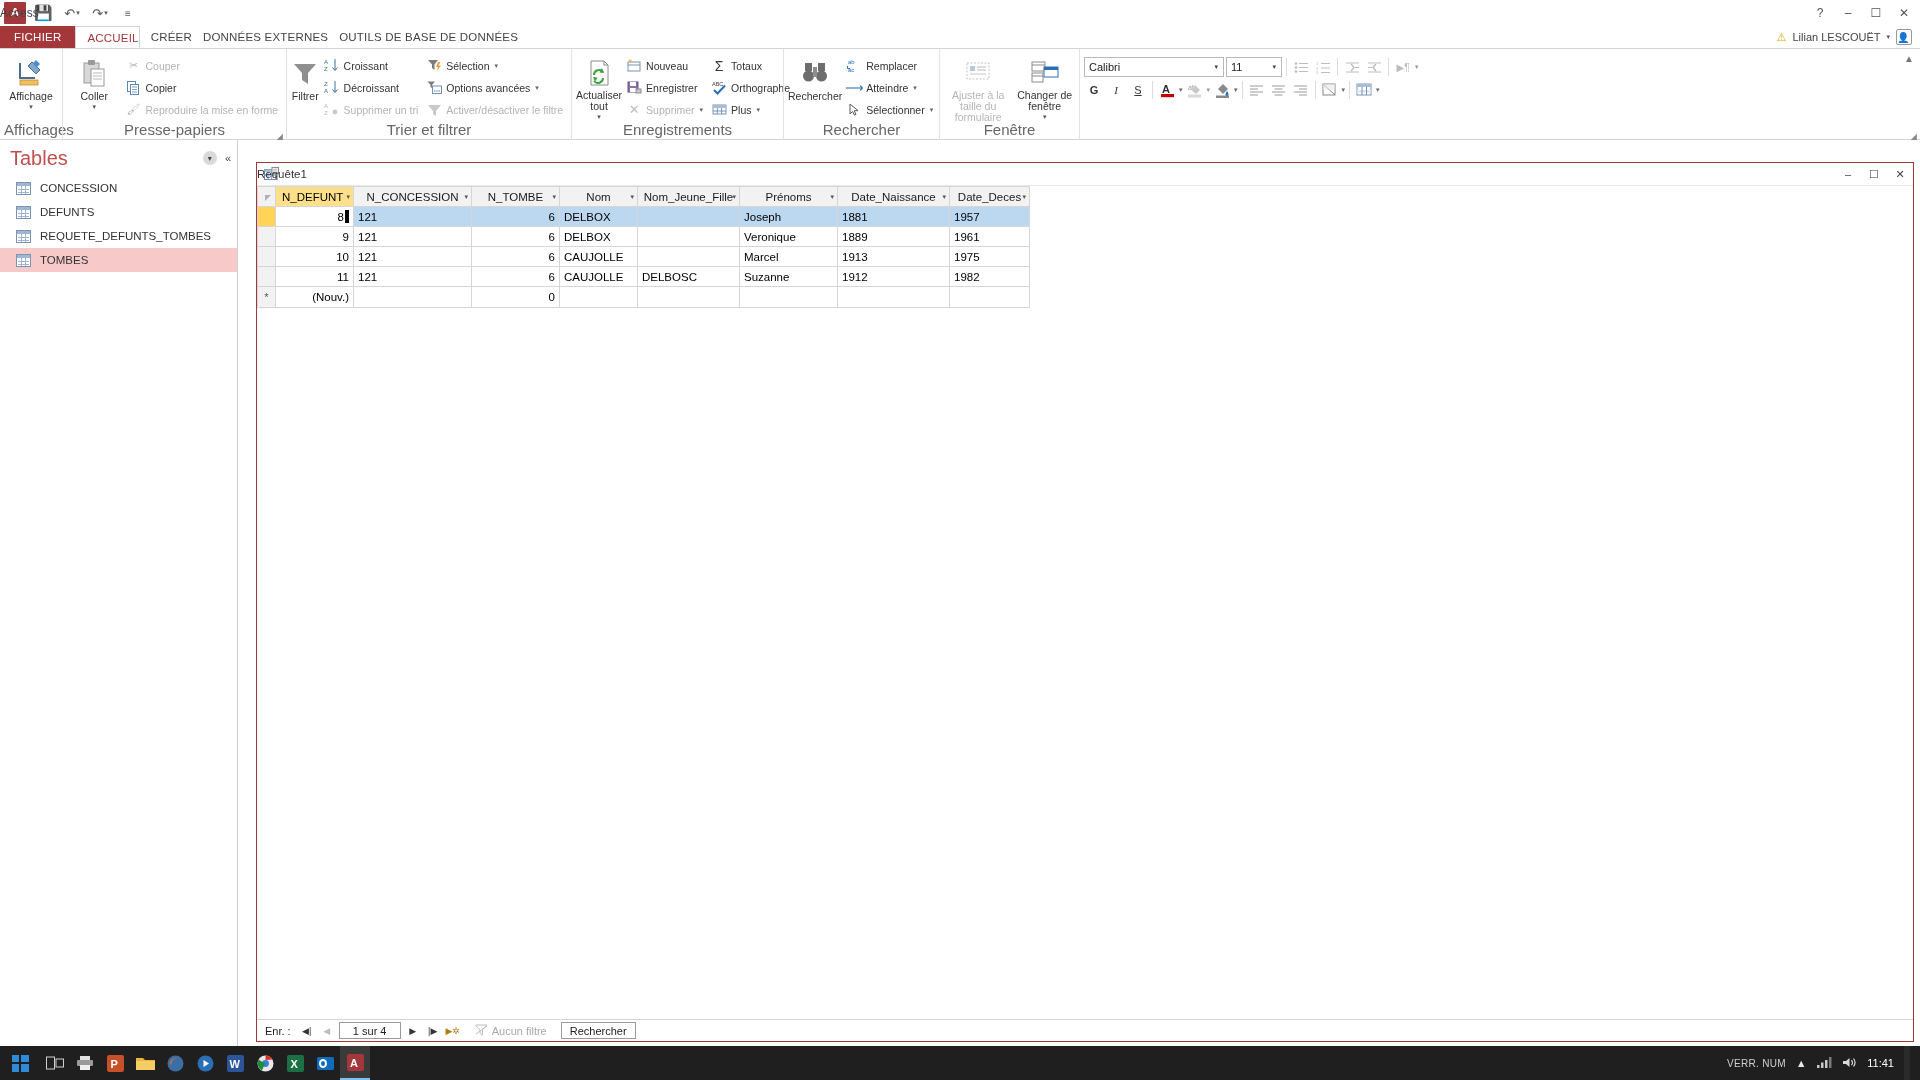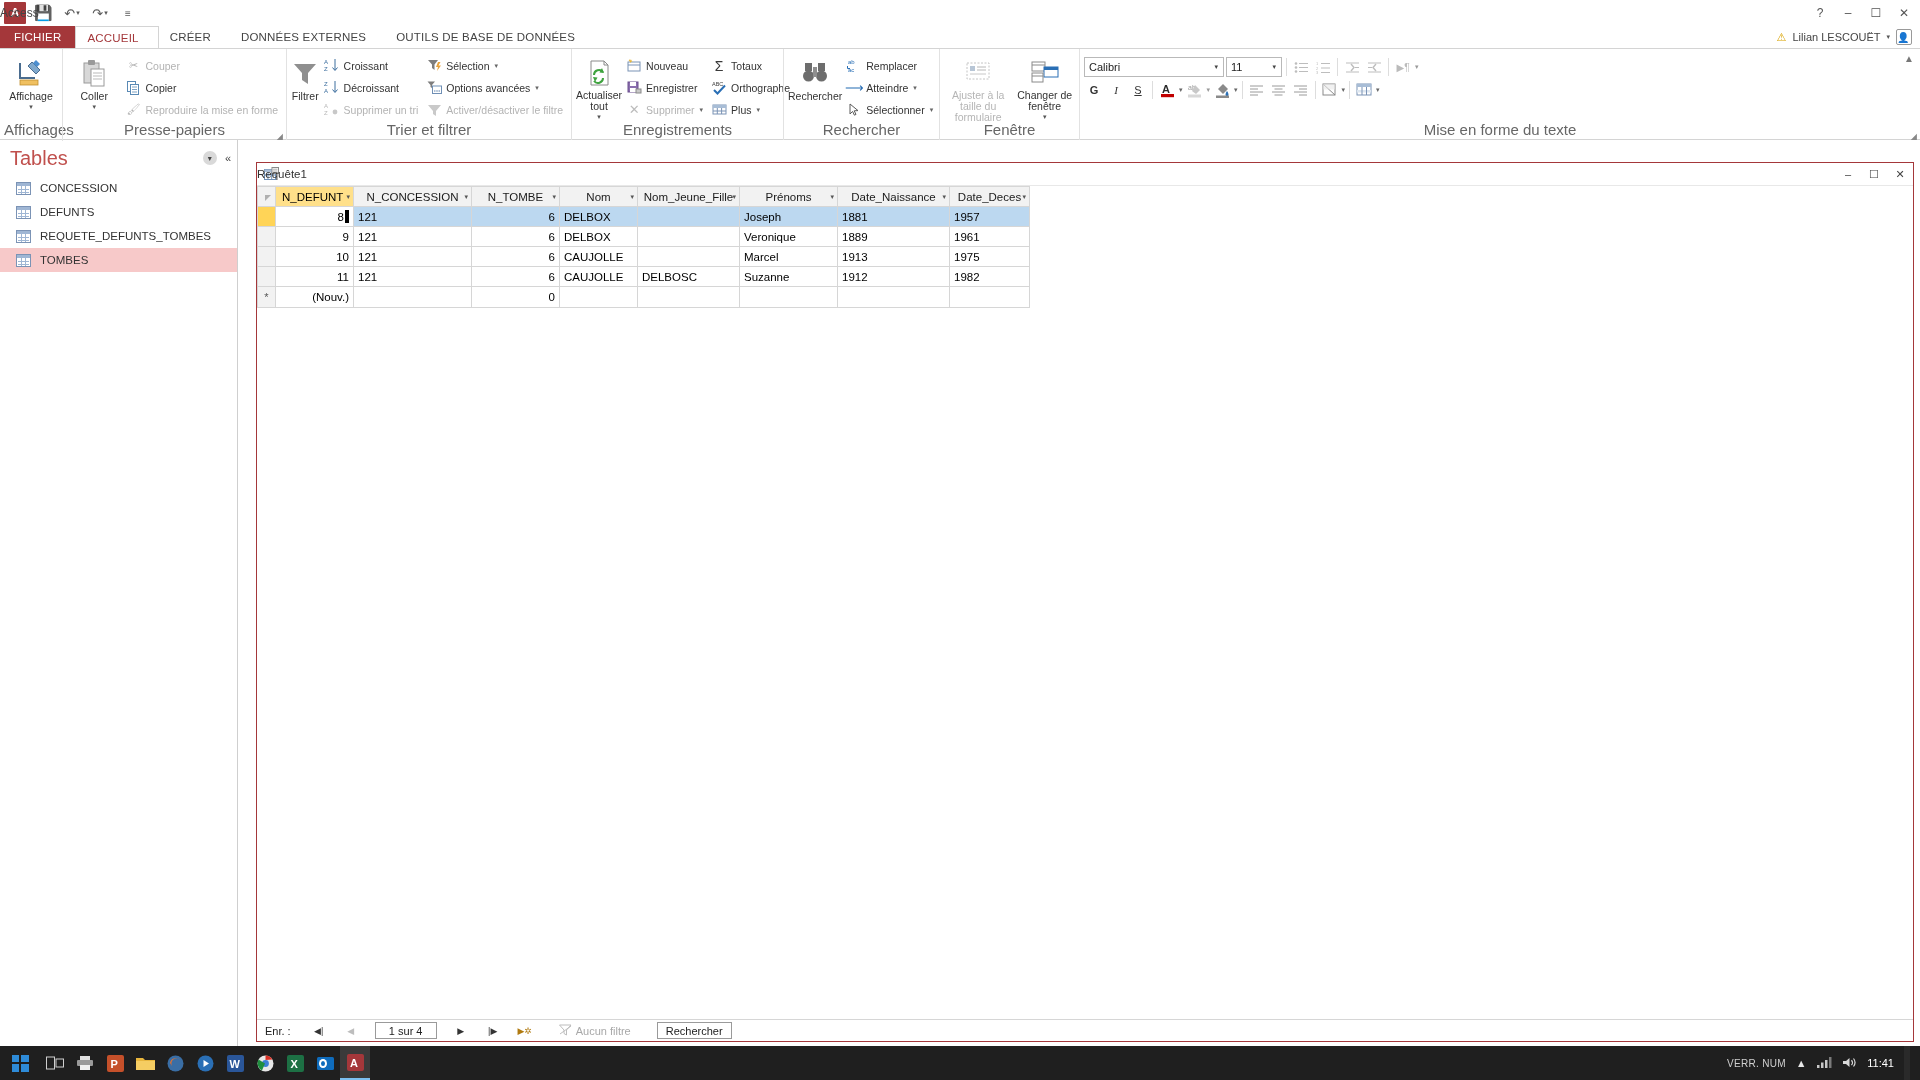--- a/index.html
+++ b/index.html
@@ -32,21 +32,21 @@
     position:absolute; left:0; right:0; text-align:left;
     font-size: 12px; color:#444; line-height:26px; pointer-events:none;
   }
   .win-ctl { margin-left:auto; display:flex; align-items:center; height:26px; padding-right:2px; }
   .win-btn { width:28px; height:22px; display:flex; align-items:center; justify-content:center; font-size:12px; color:#555; }
 
   
   .tabrow { height: 22px; display: flex; align-items: flex-end; background:#fff; flex:none; position:relative; }
   .tabrow:after{content:"";position:absolute;left:0;right:0;bottom:0;height:0;}
   .tab {
-    font-size: 11.5px; padding: 4px 19px 4px 11px; color: #444; letter-spacing:.2px;
+    font-size: 11.5px; padding: 4px 0 4px 11px; color: #444; letter-spacing:.2px;
     height:22px; line-height:14px; cursor:default;
   }
   .tab.file { background:#a4373a; color:#fff; font-weight:normal; padding:4px 14px; }
   .tab.active { color:#a4373a; background:#fff; border:1px solid #d4d4d4; border-bottom:none; position:relative; z-index:2; }
   .userbox { margin-left:auto; display:flex; align-items:center; gap:6px; padding-right:8px; font-size:11px; color:#444; height:22px;}
   .warn-ico { color:#d9a300; font-size:11px; }
   .person-ico{ width:16px;height:16px;border:1px solid #999;border-radius:2px;display:flex;align-items:center;justify-content:center;font-size:10px;color:#666;}
 
   
   .ribbon {
@@ -141,21 +141,21 @@
   tr.current td { background:#bcd8f0; }
   td.num { text-align:right; }
   td.editing {
     background:#fff !important; border:1px solid #f0a8a8; text-align:right; padding-right:2px; position:relative;
   }
   td.editing .caret-blk{ display:inline-block; width:4px; height:13px; background:#000; vertical-align:-2px; margin-left:1px;}
   tr.newrow td { color:#000; }
   tr.newrow td.rowsel { background:#f2f2f2; text-align:center; font-size:11px; color:#555; line-height:20px;}
 
   .recnav {
-    height:22px; flex:none; display:flex; align-items:center; gap:16px; padding-left:4px;
+    height:22px; flex:none; display:flex; align-items:center; gap:4px; padding-left:4px;
     border-top:1px solid #d6d6d6; background:#fff; font-size:11px; color:#222;
   }
   .recnav .lbl{ padding:0 4px; }
   .rn-btn{ width:16px; height:18px; display:flex; align-items:center; justify-content:center; font-size:9px; color:#333;}
   .rn-btn.dis{ color:#bdbdbd; }
   .rn-box{ border:1px solid #9a9a9a; height:17px; min-width:62px; padding:0 6px; font-size:11px; display:flex;align-items:center; justify-content:center; background:#fff;}
   .rn-filter{ display:flex; align-items:center; gap:4px; padding:0 6px 0 10px; color:#a8a8a8; font-size:11px;}
   .rn-search{ border:1px solid #9a9a9a; height:17px; padding:0 8px; display:flex; align-items:center; font-size:11px; background:#fff; margin-left:4px;}
 
   
@@ -622,21 +622,20 @@
                   <rect x="1" y="1" width="14" height="3" fill="#a8bdd6"></rect>
                   <rect x="1" y="7" width="14" height="2.5" fill="#dde6f0"></rect>
                   <line x1="6" y1="4" x2="6" y2="12" stroke="#7b93b5"></line>
                   <line x1="10.5" y1="4" x2="10.5" y2="12" stroke="#7b93b5"></line>
                 </svg>
             </div>
             <span class="dd" style="font-size:7px;color:#666;">▾</span>
           </div>
         </div>
       </div>
-      <div class="rgroup-label">Mise en forme du texte</div>
       <div class="grp-dialog">◢</div>
     </div>
     <div class="ribbon-collapse">▲</div>
   </div>
 
   <div class="body">
 
     <div class="navpane">
       <div class="nav-head">
         <span class="nav-title">Tables</span>

